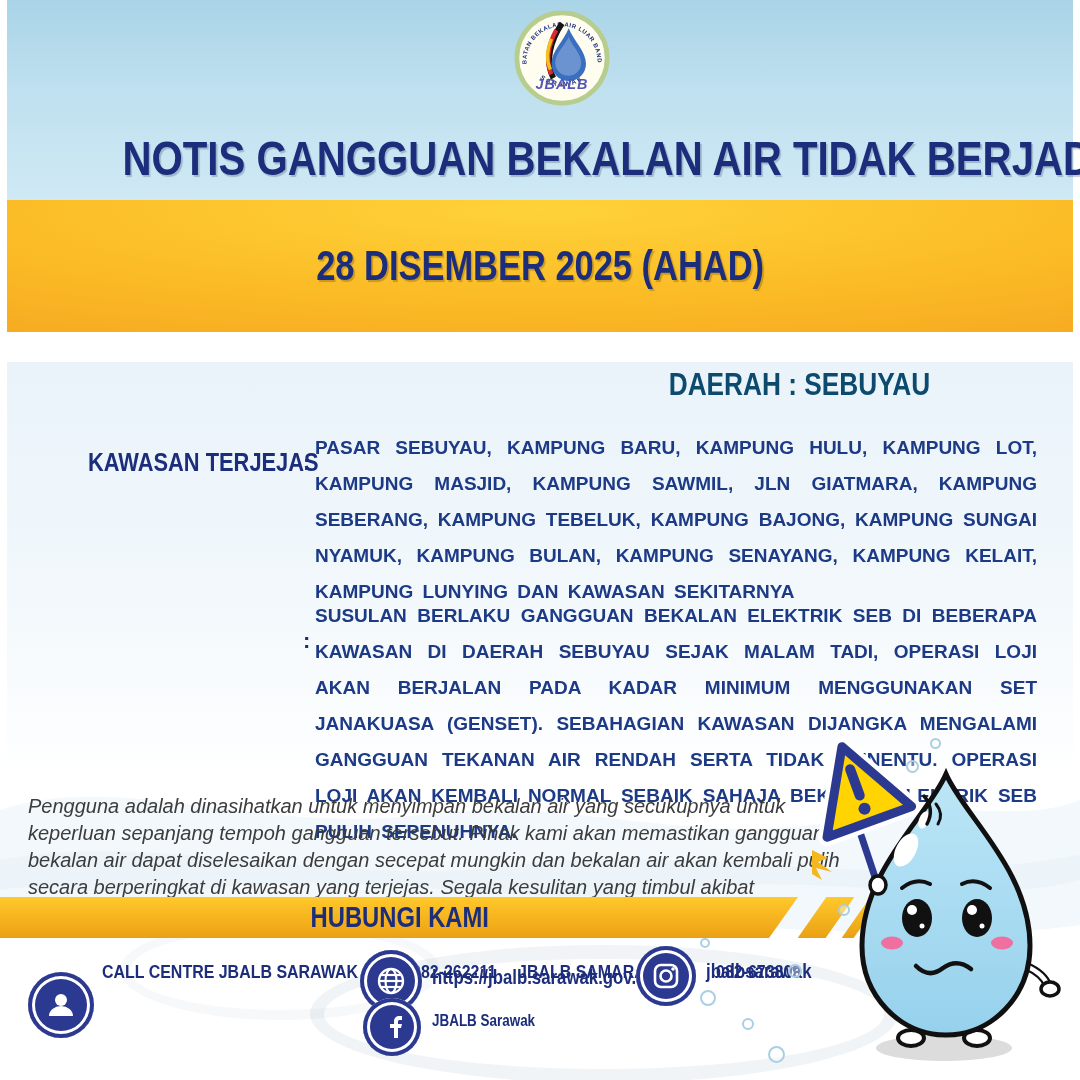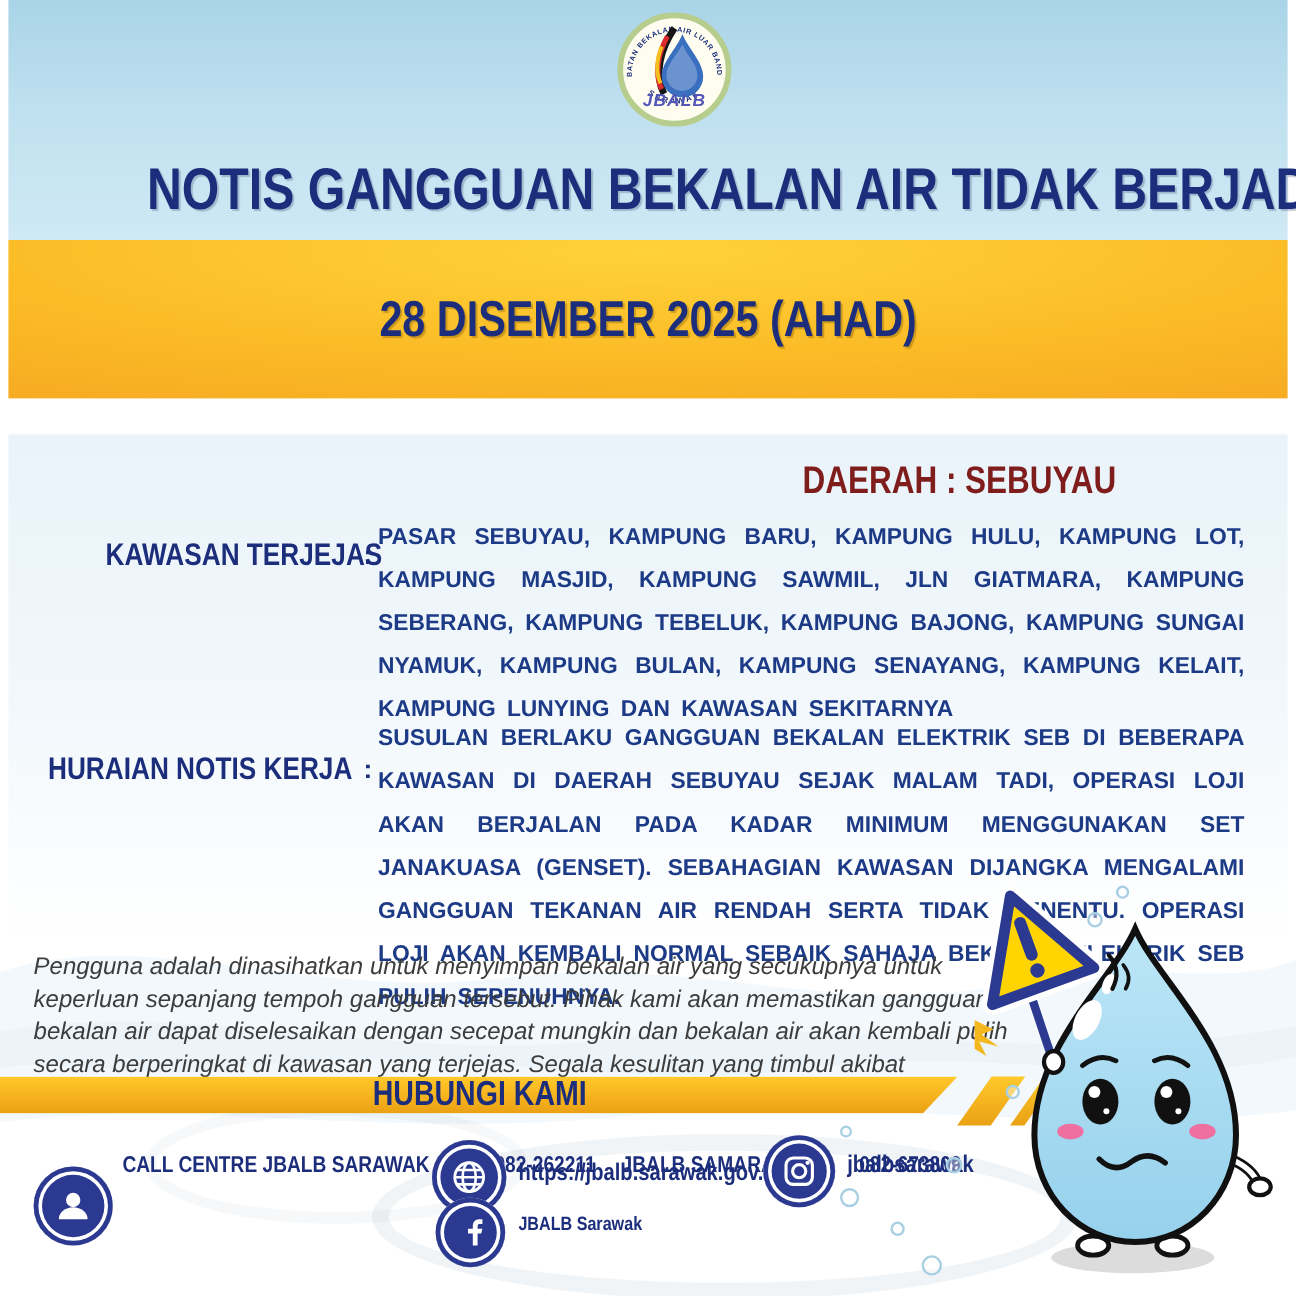--- a/index.html
+++ b/index.html
@@ -32,22 +32,22 @@
   .main-bg{
     position:absolute;top:362px;left:7px;right:7px;height:420px;
     background:linear-gradient(180deg,#e9f3f9 0%,#f2f8fc 55%,#ffffff 100%);
   }
   .water-band{position:absolute;top:740px;left:0;width:1080px;height:230px;opacity:0.55;}
   .ring{position:absolute;border-style:solid;border-color:#8aa4b8;border-radius:50%;opacity:0.12;}
   .bubble{position:absolute;border:2px solid #a9cfe3;border-radius:50%;background:rgba(255,255,255,0.4);}
   
   .bahagian{position:absolute;left:140px;top:378px;width:380px;text-align:center;
     color:#1c2e7b;font-weight:bold;font-size:32px;}
-  .daerah{position:absolute;left:640px;top:382px;width:300px;text-align:center;
-    color:#7f1d1d;font-weight:bold;font-size:32px;}
+  .daerah{position:absolute;left:640px;top:366px;width:300px;text-align:center;
+    color:#0c4a6e;font-weight:bold;font-size:32px;}
   
   .row-label{position:absolute;left:40px;color:#1c2e7b;font-weight:bold;font-size:26px;}
   .row-colon{position:absolute;left:303px;color:#1c2e7b;font-weight:bold;font-size:22px;}
   .row-text{
     position:absolute;left:315px;width:722px;text-align:justify;
     color:#1c3a85;font-weight:bold;font-size:19px;line-height:36px;word-spacing:4px;
   }
   .kawasan-label{top:447px;margin-left:48px;}
   .kawasan-colon{top:450px;}
   .kawasan-text{top:430px;}
@@ -55,21 +55,21 @@
   .huraian-colon{top:628px;}
   .huraian-text{top:598px;}
   .italic{}
   
   .advisory{
     position:absolute;left:28px;top:793px;width:812px;
     color:#3c3c3c;font-style:italic;font-size:20px;line-height:27px;font-weight:400;
   }
   
   .contact-banner{
-    position:absolute;top:897px;left:0;width:800px;height:31px;
+    position:absolute;top:897px;left:0;width:800px;height:41px;
     background:linear-gradient(180deg,#ffc92b 0%,#f3ac1a 70%,#e9a114 100%);
     clip-path:polygon(0 0,798px 0,769px 100%,0 100%);
     display:flex;align-items:center;justify-content:center;
     color:#1c2e7b;font-weight:bold;font-size:29px;
   }
   .stripe{position:absolute;top:897px;height:41px;background:linear-gradient(180deg,#ffc92b,#e9a114);transform:skewX(-35deg);}
   .stripe1{left:812px;width:28px;}
   .stripe2{left:856px;width:12px;}
   
   .icon-badge{
@@ -125,21 +125,20 @@
   </svg>
   <div class="ring" style="left:310px;top:945px;width:560px;height:110px;border-width:14px;"></div>
   <div class="ring" style="left:120px;top:920px;width:300px;height:80px;border-width:10px;opacity:0.08;"></div>
 
   <div class="daerah"><span class="cond">DAERAH : SEBUYAU</span></div>
 
   <div class="row-label kawasan-label"><span class="condL">KAWASAN TERJEJAS</span></div>
   <div class="row-colon kawasan-colon">:</div>
   <div class="row-text kawasan-text">PASAR SEBUYAU, KAMPUNG BARU, KAMPUNG HULU, KAMPUNG LOT, KAMPUNG MASJID, KAMPUNG SAWMIL, JLN GIATMARA, KAMPUNG SEBERANG, KAMPUNG TEBELUK, KAMPUNG BAJONG, KAMPUNG SUNGAI NYAMUK, KAMPUNG BULAN, KAMPUNG SENAYANG, KAMPUNG KELAIT, KAMPUNG LUNYING DAN KAWASAN SEKITARNYA</div>
 
-  <div class="row-label huraian-label"><span class="condL">HURAIAN NOTIS KERJA</span></div>
   <div class="row-colon huraian-colon">:</div>
   <div class="row-text huraian-text"><span>SUSULAN BERLAKU GANGGUAN BEKALAN ELEKTRIK SEB DI BEBERAPA KAWASAN DI DAERAH SEBUYAU SEJAK MALAM TADI, OPERASI LOJI AKAN BERJALAN PADA KADAR MINIMUM MENGGUNAKAN SET JANAKUASA </span><span class="italic">(GENSET).</span><span> SEBAHAGIAN KAWASAN DIJANGKA MENGALAMI GANGGUAN TEKANAN AIR RENDAH SERTA TIDAK MENENTU. OPERASI LOJI AKAN KEMBALI NORMAL SEBAIK SAHAJA BEKALAN ELEKTRIK SEB PULIH SEPENUHNYA.</span></div>
 
   <div class="advisory">Pengguna adalah dinasihatkan untuk menyimpan bekalan air yang secukupnya untuk keperluan sepanjang tempoh gangguan tersebut. Pihak kami akan memastikan gangguan bekalan air dapat diselesaikan dengan secepat mungkin dan bekalan air akan kembali pulih secara berperingkat di kawasan yang terjejas. Segala kesulitan yang timbul akibat gangguan ini adalah sangat dikesali.</div>
 
   <div class="contact-banner">
       <span class="cond">HUBUNGI KAMI</span>
     </div>
   <div class="stripe stripe1"></div>
   <div class="stripe stripe2"></div>

